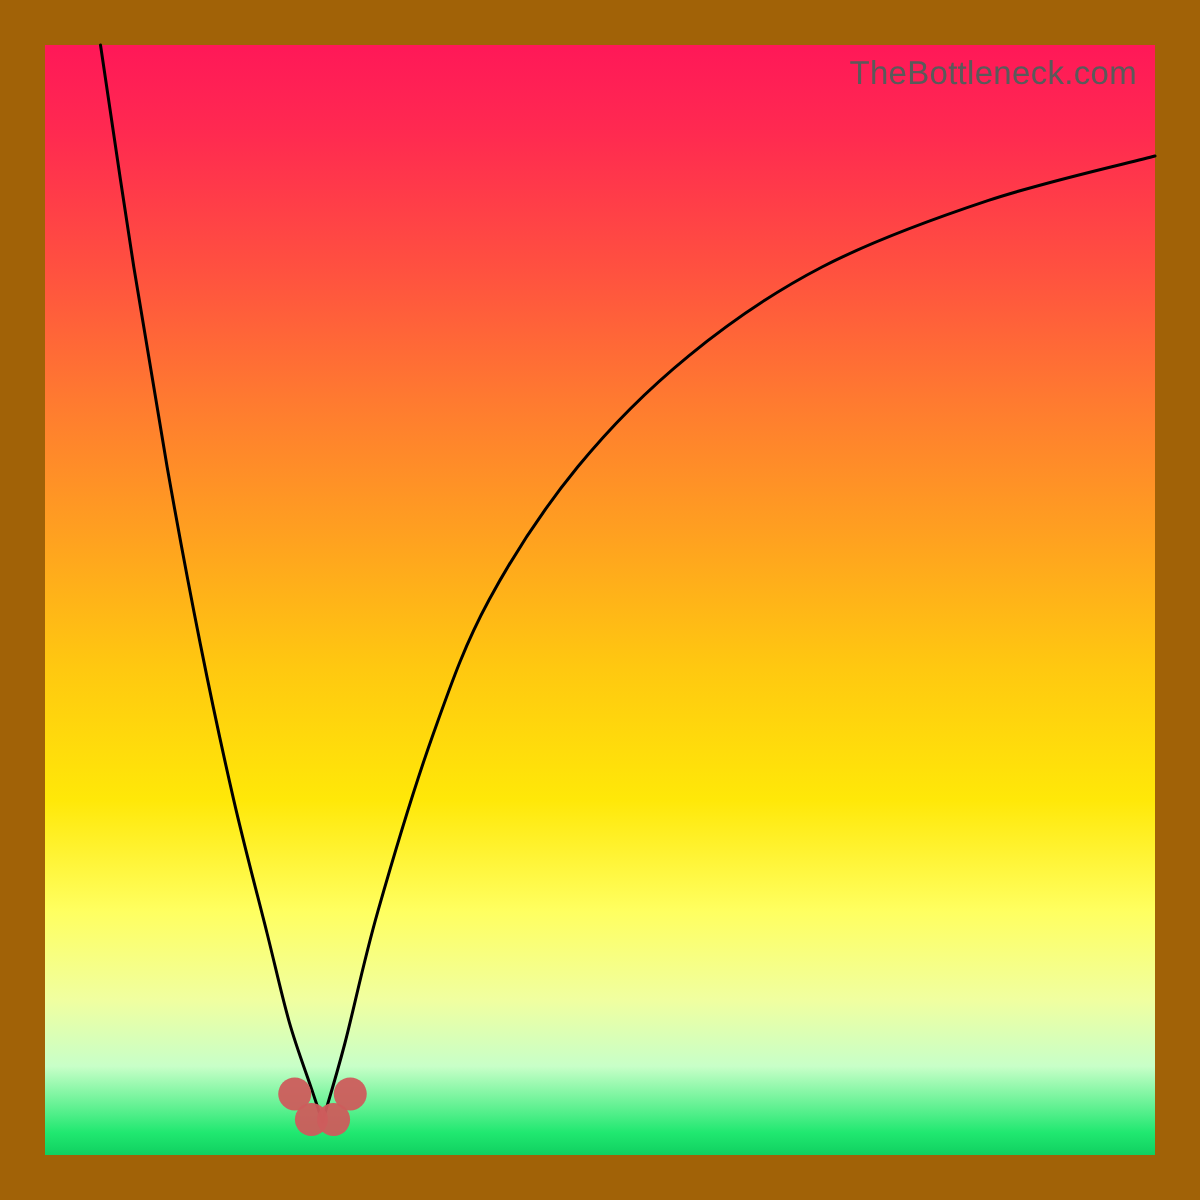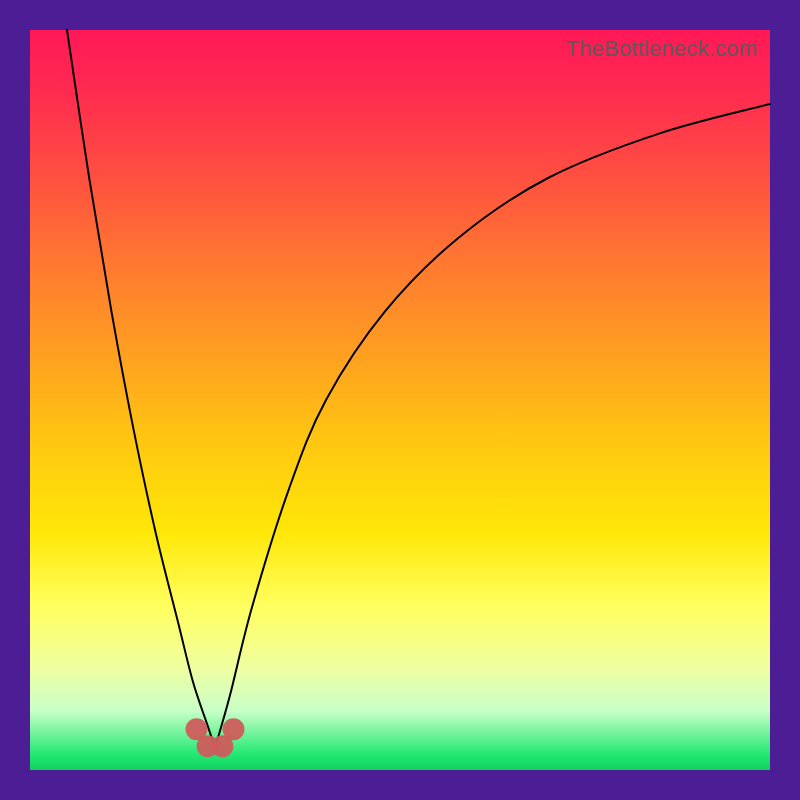--- a/index.html
+++ b/index.html
@@ -1,21 +1,21 @@
 <!DOCTYPE html>
 <html><head>
 <meta charset="utf-8">
 <style>
   * { margin: 0; padding: 0; box-sizing: border-box; }
   html, body { width: 800px; height: 800px; overflow: hidden; background: #000; }
   .frame {
     position: relative;
     width: 800px;
     height: 800px;
-    background: #4c1d95;
+    background: #a16207;
   }
   .plot-area {
     position: absolute;
     left: 30px;
     top: 30px;
     width: 740px;
     height: 740px;
     background: linear-gradient(to bottom,
       #ff1858 0%,
       #ff2a50 8%,

